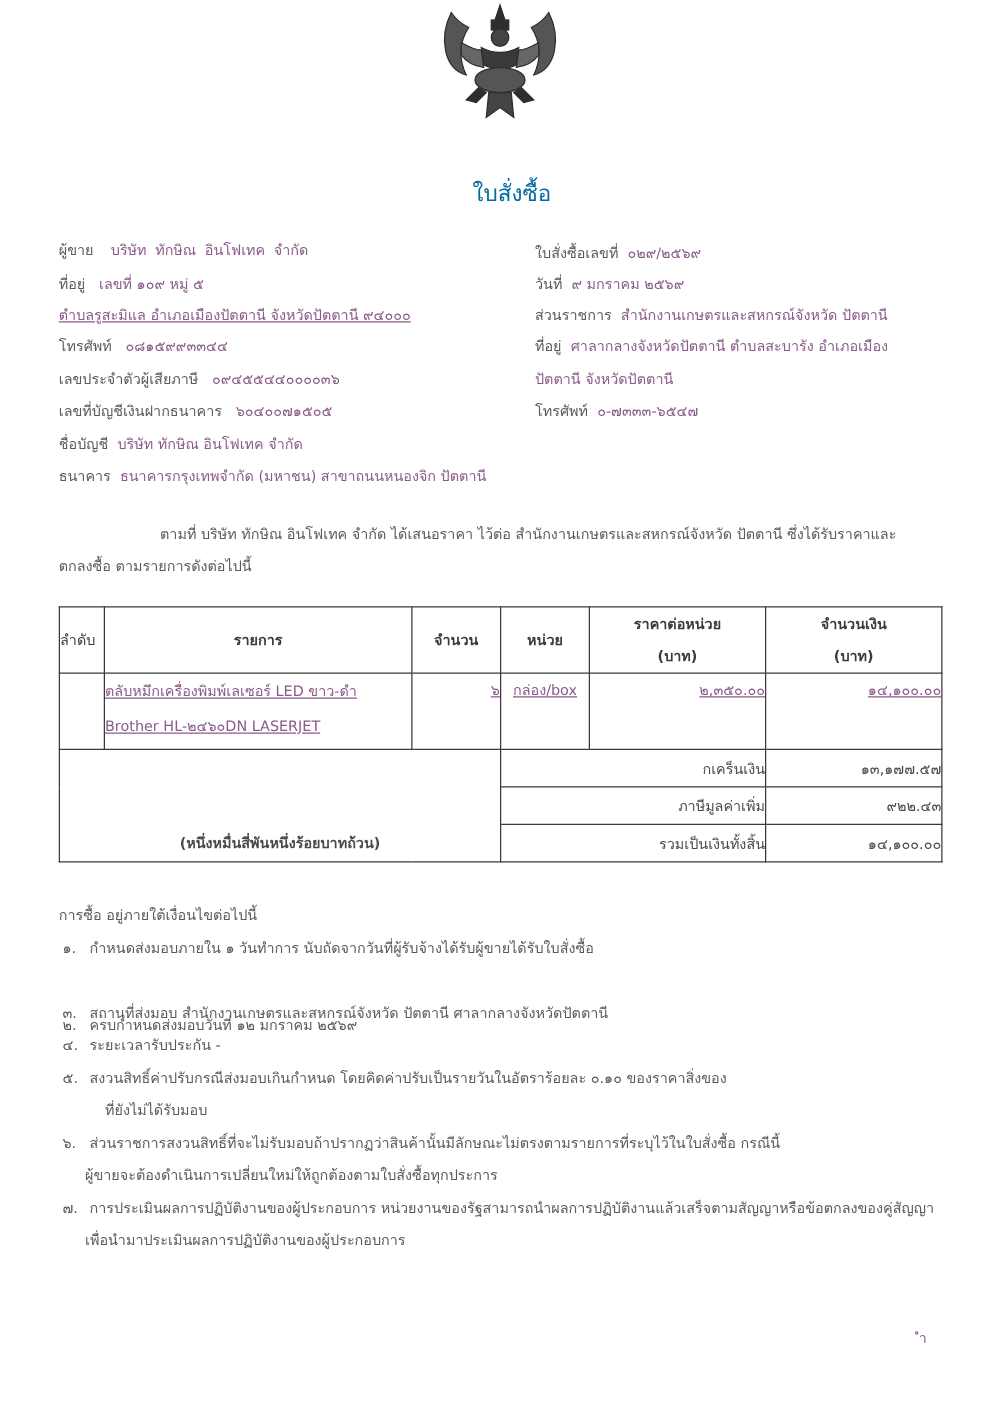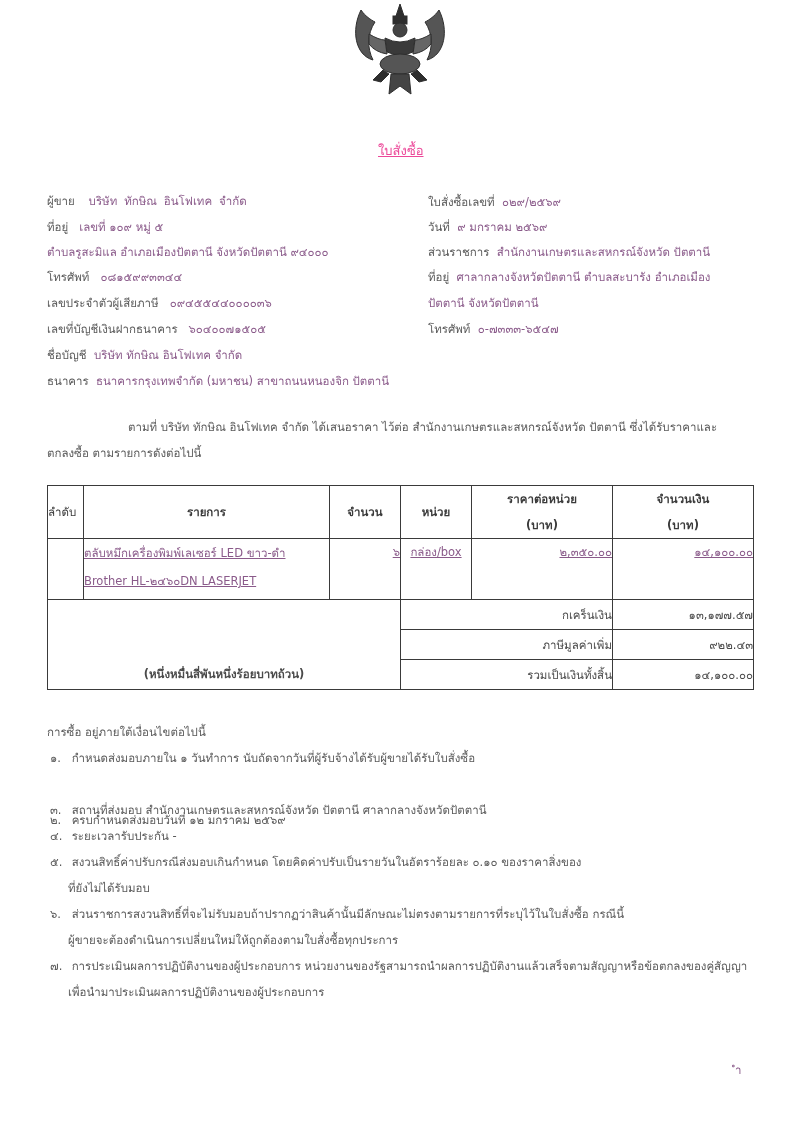--- a/index.html
+++ b/index.html
@@ -1,21 +1,21 @@
 <!DOCTYPE html>
 <html><head>
 <meta charset="utf-8">
 <style>
   html, body { margin: 0; padding: 0; background: #ffffff; }
   body { width: 800px; height: 1132px; position: relative; overflow: hidden;
          font-family: "DejaVu Sans", sans-serif; color: #4a4a4a; }
   .abs { position: absolute; white-space: nowrap; }
   .t { font-size: 11.5px; line-height: 14px; color: #5a5a5a; }
   .v { color: #8a5a8a; }
-  .title { font-size: 13px; color: #ec4899; text-decoration: underline; }
+  .title { font-size: 18px; color: #0369a1; }
   .emblem { position: absolute; left: 349px; top: 0px; width: 102px; height: 98px; }
 
   table.po { position: absolute; left: 47px; top: 485px; border-collapse: collapse; table-layout: fixed; }
   table.po td { border: 1.5px solid #3a3a3a; padding: 0; font-size: 11.5px; color: #4a4a4a; vertical-align: middle; }
   table.po td.hdr { text-align: center; font-weight: bold; color: #3a3a3a; line-height: 26px; }
   table.po td.cell { vertical-align: top; padding-top: 4px; color: #8a5a8a; text-decoration: underline; }
   table.po td.r { text-align: right; }
   .item-line { height: 28px; line-height: 20px; overflow: hidden; }
   .tot-label { text-align: right; color: #4a4a4a; }
   .tot-val { text-align: right; color: #8a5a8a; }
@@ -48,21 +48,21 @@
 <div class="abs title" style="left:378px; top:140px;">ใบสั่งซื้อ</div>
 
 <div class="abs t" style="left:47px; top:195px;font-family:Liberation Mono, monospace;">
   <span>ผู้ขาย</span>&nbsp;
   <span class="v">บริษัท ทักษิณ อินโฟเทค จำกัด</span>
 </div>
 <div class="abs t" style="left:47px; top:220px;">
   <span>ที่อยู่</span>&nbsp;&nbsp;
   <span class="v">เลขที่ ๑๐๙ หมู่ ๕</span>
 </div>
-<div class="abs t v" style="left:47px; top:245px;">ตำบลรูสะมิแล อำเภอเมืองปัตตานี จังหวัดปัตตานี ๙๔๐๐๐</div>
+<div class="abs t v" style="left:47px; top:245px;text-decoration:underline;">ตำบลรูสะมิแล อำเภอเมืองปัตตานี จังหวัดปัตตานี ๙๔๐๐๐</div>
 <div class="abs t" style="left:47px; top:270px;">
   <span>โทรศัพท์</span>&nbsp;&nbsp;
   <span class="v">๐๘๑๕๙๙๓๓๔๔</span>
 </div>
 <div class="abs t" style="left:47px; top:296px;">
   <span>เลขประจำตัวผู้เสียภาษี</span>&nbsp;&nbsp;
   <span class="v">๐๙๔๕๕๔๔๐๐๐๐๓๖</span>
 </div>
 <div class="abs t" style="left:47px; top:322px;">
   <span>เลขที่บัญชีเงินฝากธนาคาร</span>&nbsp;&nbsp;
@@ -168,21 +168,21 @@
   <span>สถานที่ส่งมอบ  สำนักงานเกษตรและสหกรณ์จังหวัด ปัตตานี ศาลากลางจังหวัดปัตตานี</span>
 </div>
 <div class="abs cond" style="left:50px; top:827px;">
   <span class="num">๔.</span>
   <span>ระยะเวลารับประกัน  -</span>
 </div>
 <div class="abs cond" style="left:50px; top:853px;">
   <span class="num">๕.</span>
   <span>สงวนสิทธิ์ค่าปรับกรณีส่งมอบเกินกำหนด โดยคิดค่าปรับเป็นรายวันในอัตราร้อยละ ๐.๑๐  ของราคาสิ่งของ</span>
 </div>
-<div class="abs cond" style="left:68px; top:879px;">ที่ยังไม่ได้รับมอบ</div>
+<div class="abs cond" style="left:84px; top:879px;">ที่ยังไม่ได้รับมอบ</div>
 <div class="abs cond" style="left:50px; top:905px;">
   <span class="num">๖.</span>
   <span>ส่วนราชการสงวนสิทธิ์ที่จะไม่รับมอบถ้าปรากฏว่าสินค้านั้นมีลักษณะไม่ตรงตามรายการที่ระบุไว้ในใบสั่งซื้อ กรณีนี้</span>
 </div>
 <div class="abs cond" style="left:68px; top:931px;">ผู้ขายจะต้องดำเนินการเปลี่ยนใหม่ให้ถูกต้องตามใบสั่งซื้อทุกประการ</div>
 <div class="abs cond" style="left:50px; top:957px;">
   <span class="num">๗.</span>
   <span>การประเมินผลการปฏิบัติงานของผู้ประกอบการ หน่วยงานของรัฐสามารถนำผลการปฏิบัติงานแล้วเสร็จตามสัญญาหรือข้อตกลงของคู่สัญญา</span>
 </div>
 <div class="abs cond" style="left:68px; top:983px;">เพื่อนำมาประเมินผลการปฏิบัติงานของผู้ประกอบการ</div>

